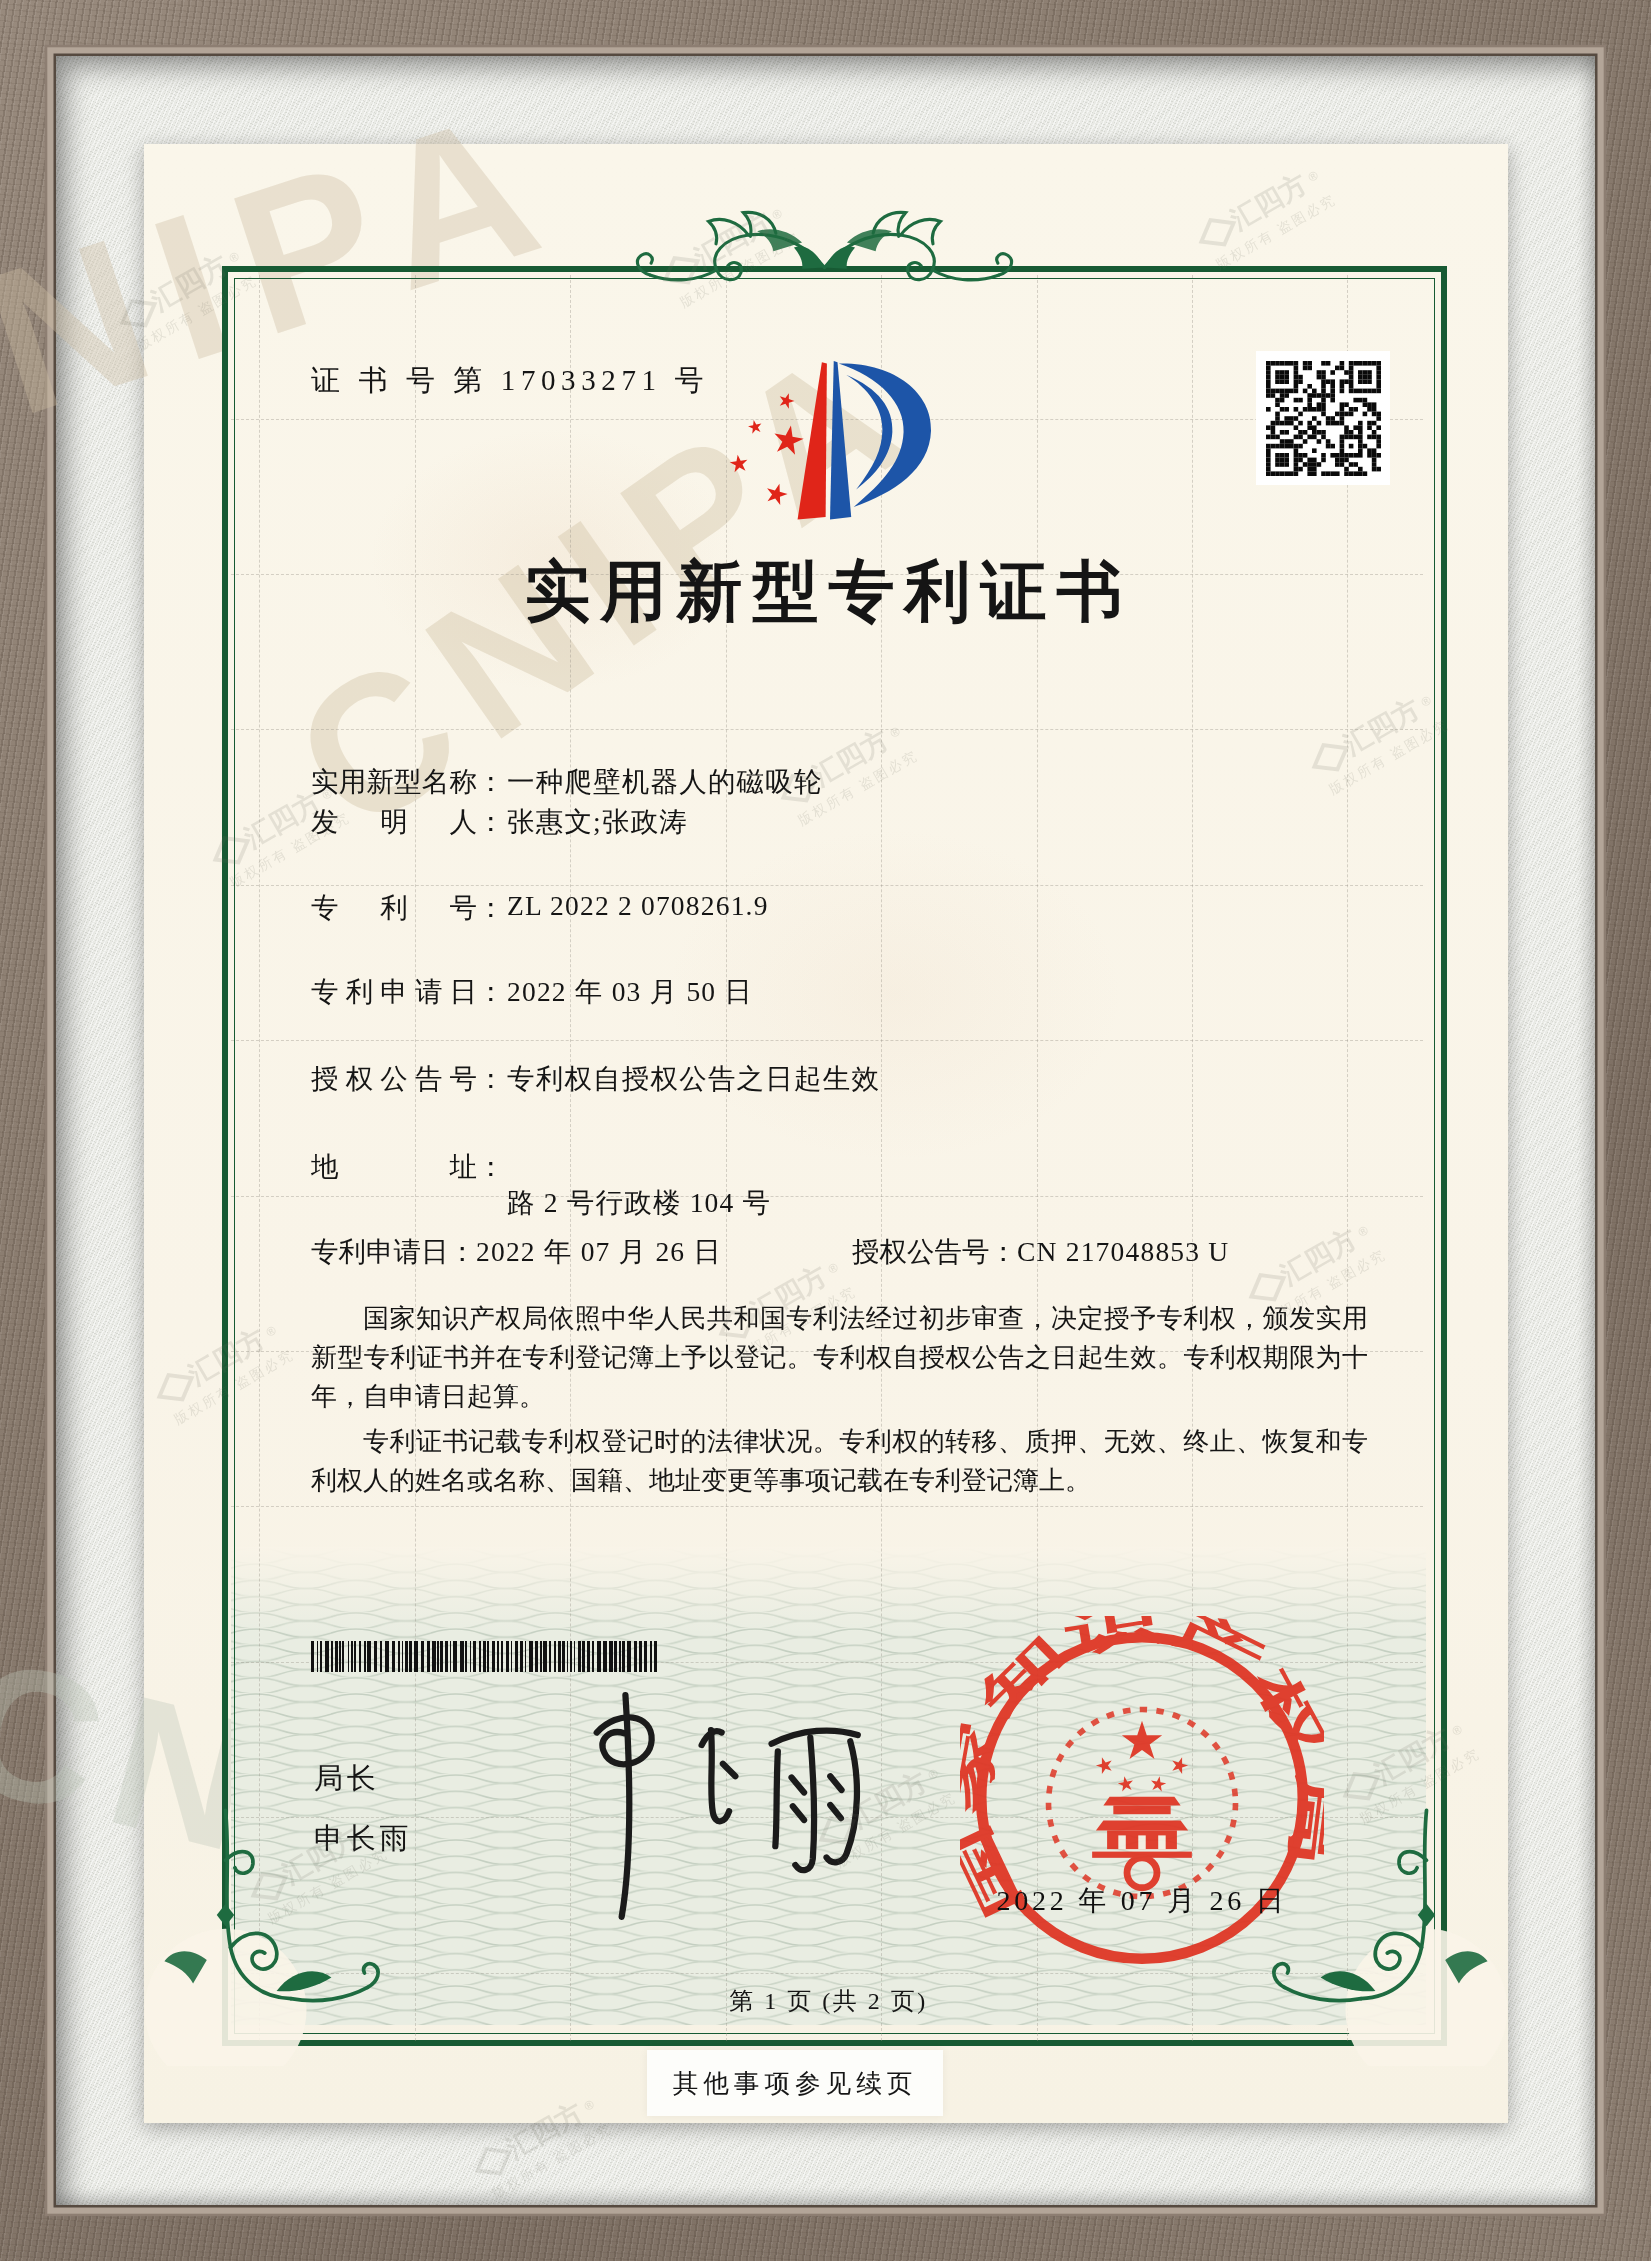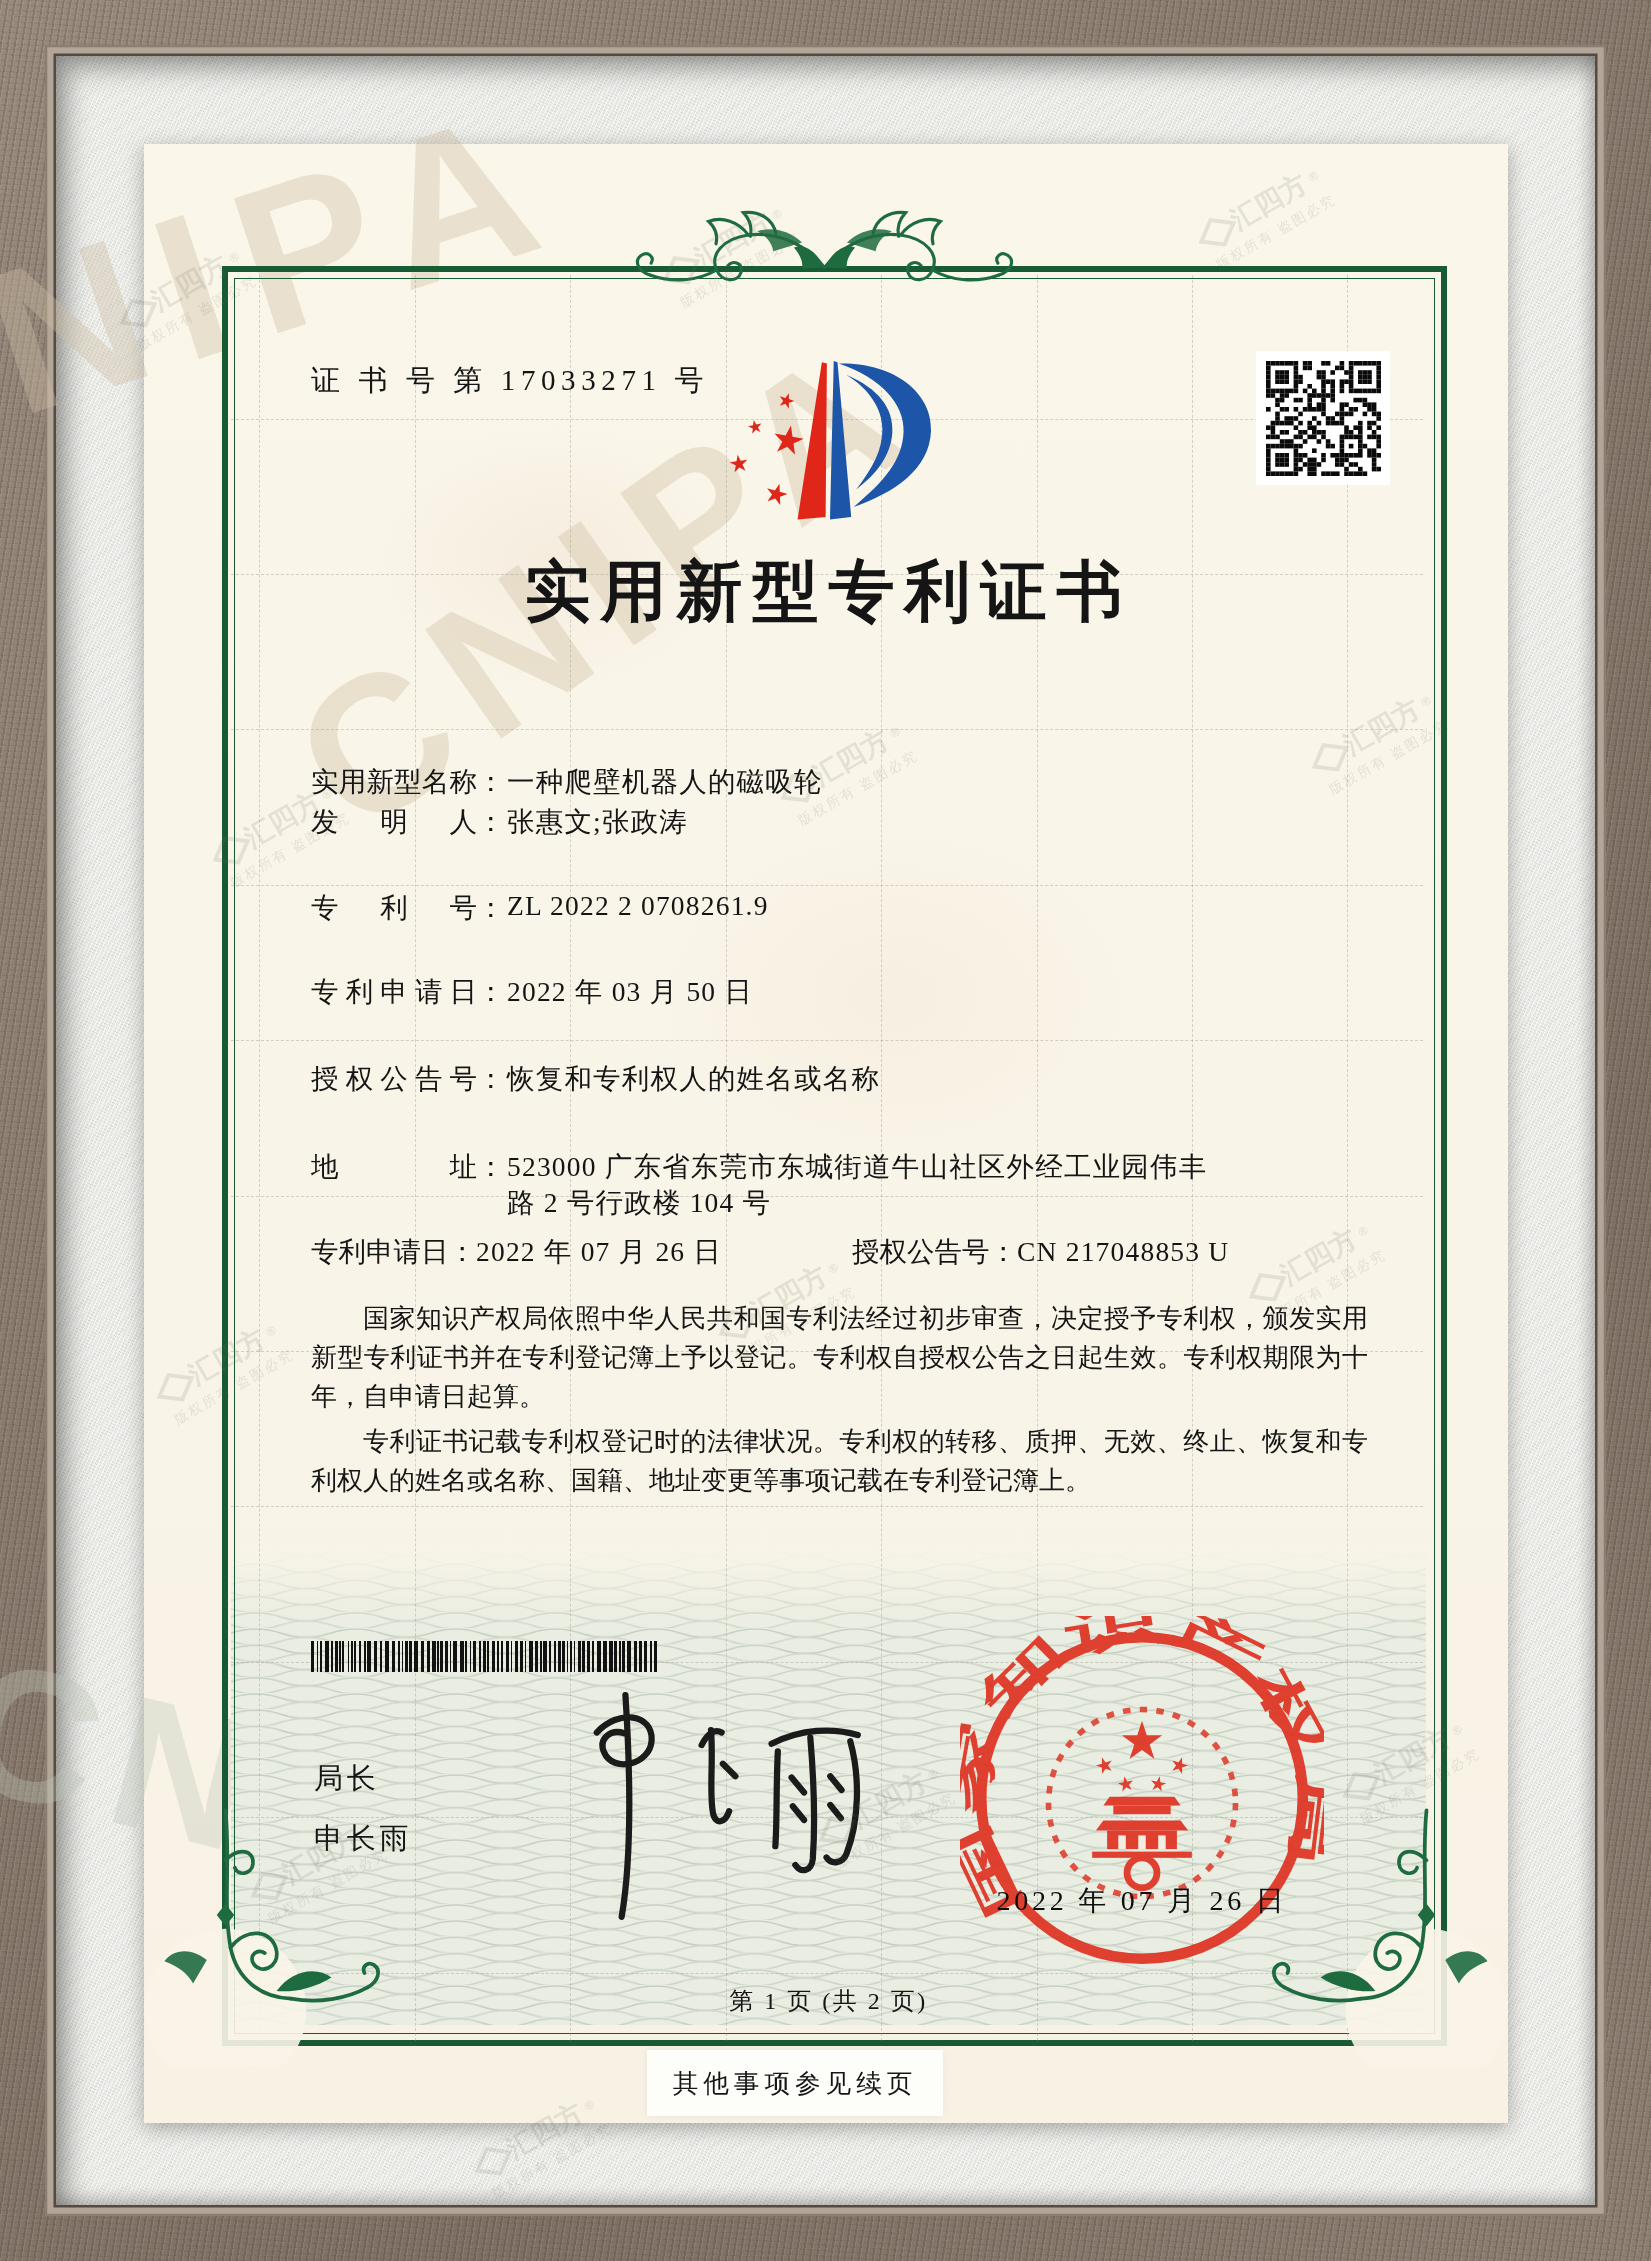--- a/index.html
+++ b/index.html
@@ -519,27 +519,27 @@
           <span class="fval">ZL 2022 2 0708261.9</span>
       </div>
       <div class="frow" style="top:830px">
         <span class="flabel">专利申请日</span>
           <span class="colon">：</span>
           <span class="fval">2022 年 03 月 50 日</span>
       </div>
       <div class="frow" style="top:917px">
         <span class="flabel">授权公告号</span>
           <span class="colon">：</span>
-          <span class="fval">恢复和专利权人的姓名或名称</span>
+          <span class="fval">专利权自授权公告之日起生效</span>
       </div>
       <div class="frow" style="top:1005px">
         <span class="flabel">地址</span>
           <span class="colon">：</span>
         <span class="fval multiline">
-          <span>523000 广东省东莞市东城街道牛山社区外经工业园伟丰</span><br>
+          <br>
           <span>路 2 号行政楼 104 号</span>
         </span>
       </div>
 
       <div class="grant" style="left:167px">
         <span>专利申请日</span><span>：</span><span class="fval">2022 年 07 月 26 日</span>
       </div>
       <div class="grant" style="left:708px">
         <span>授权公告号</span><span>：</span><span class="fval">CN 217048853 U</span>
       </div>

